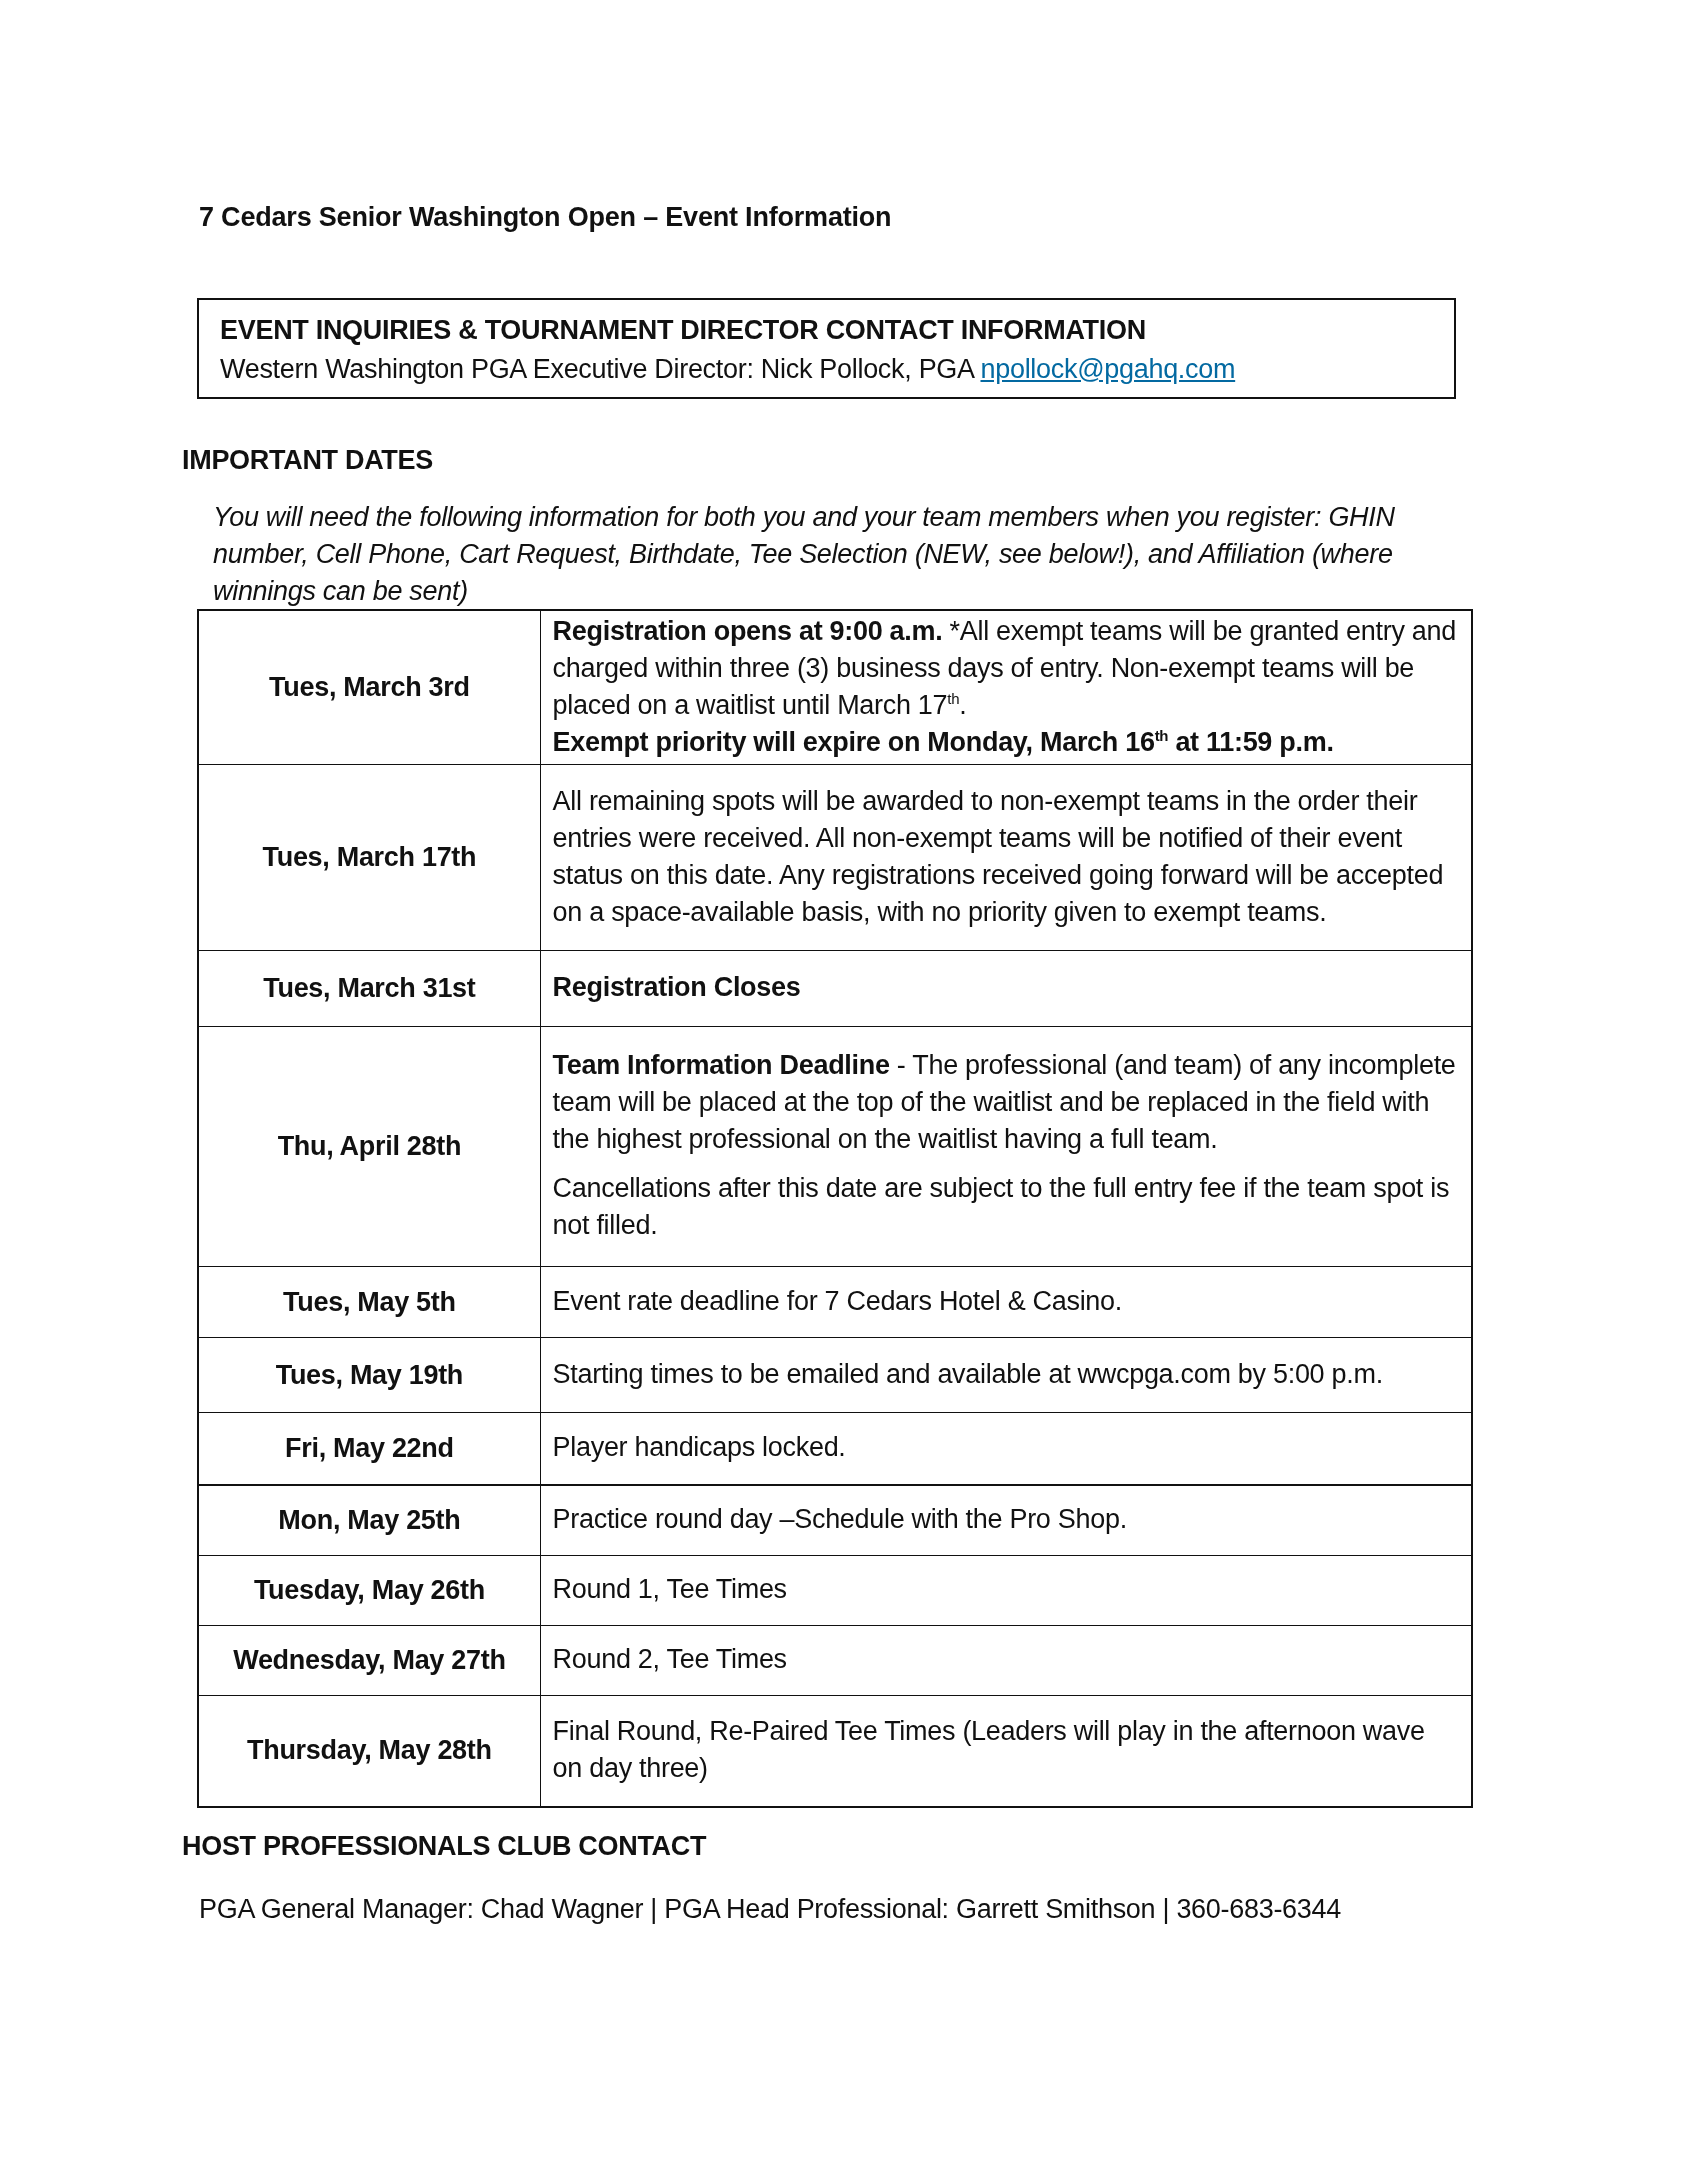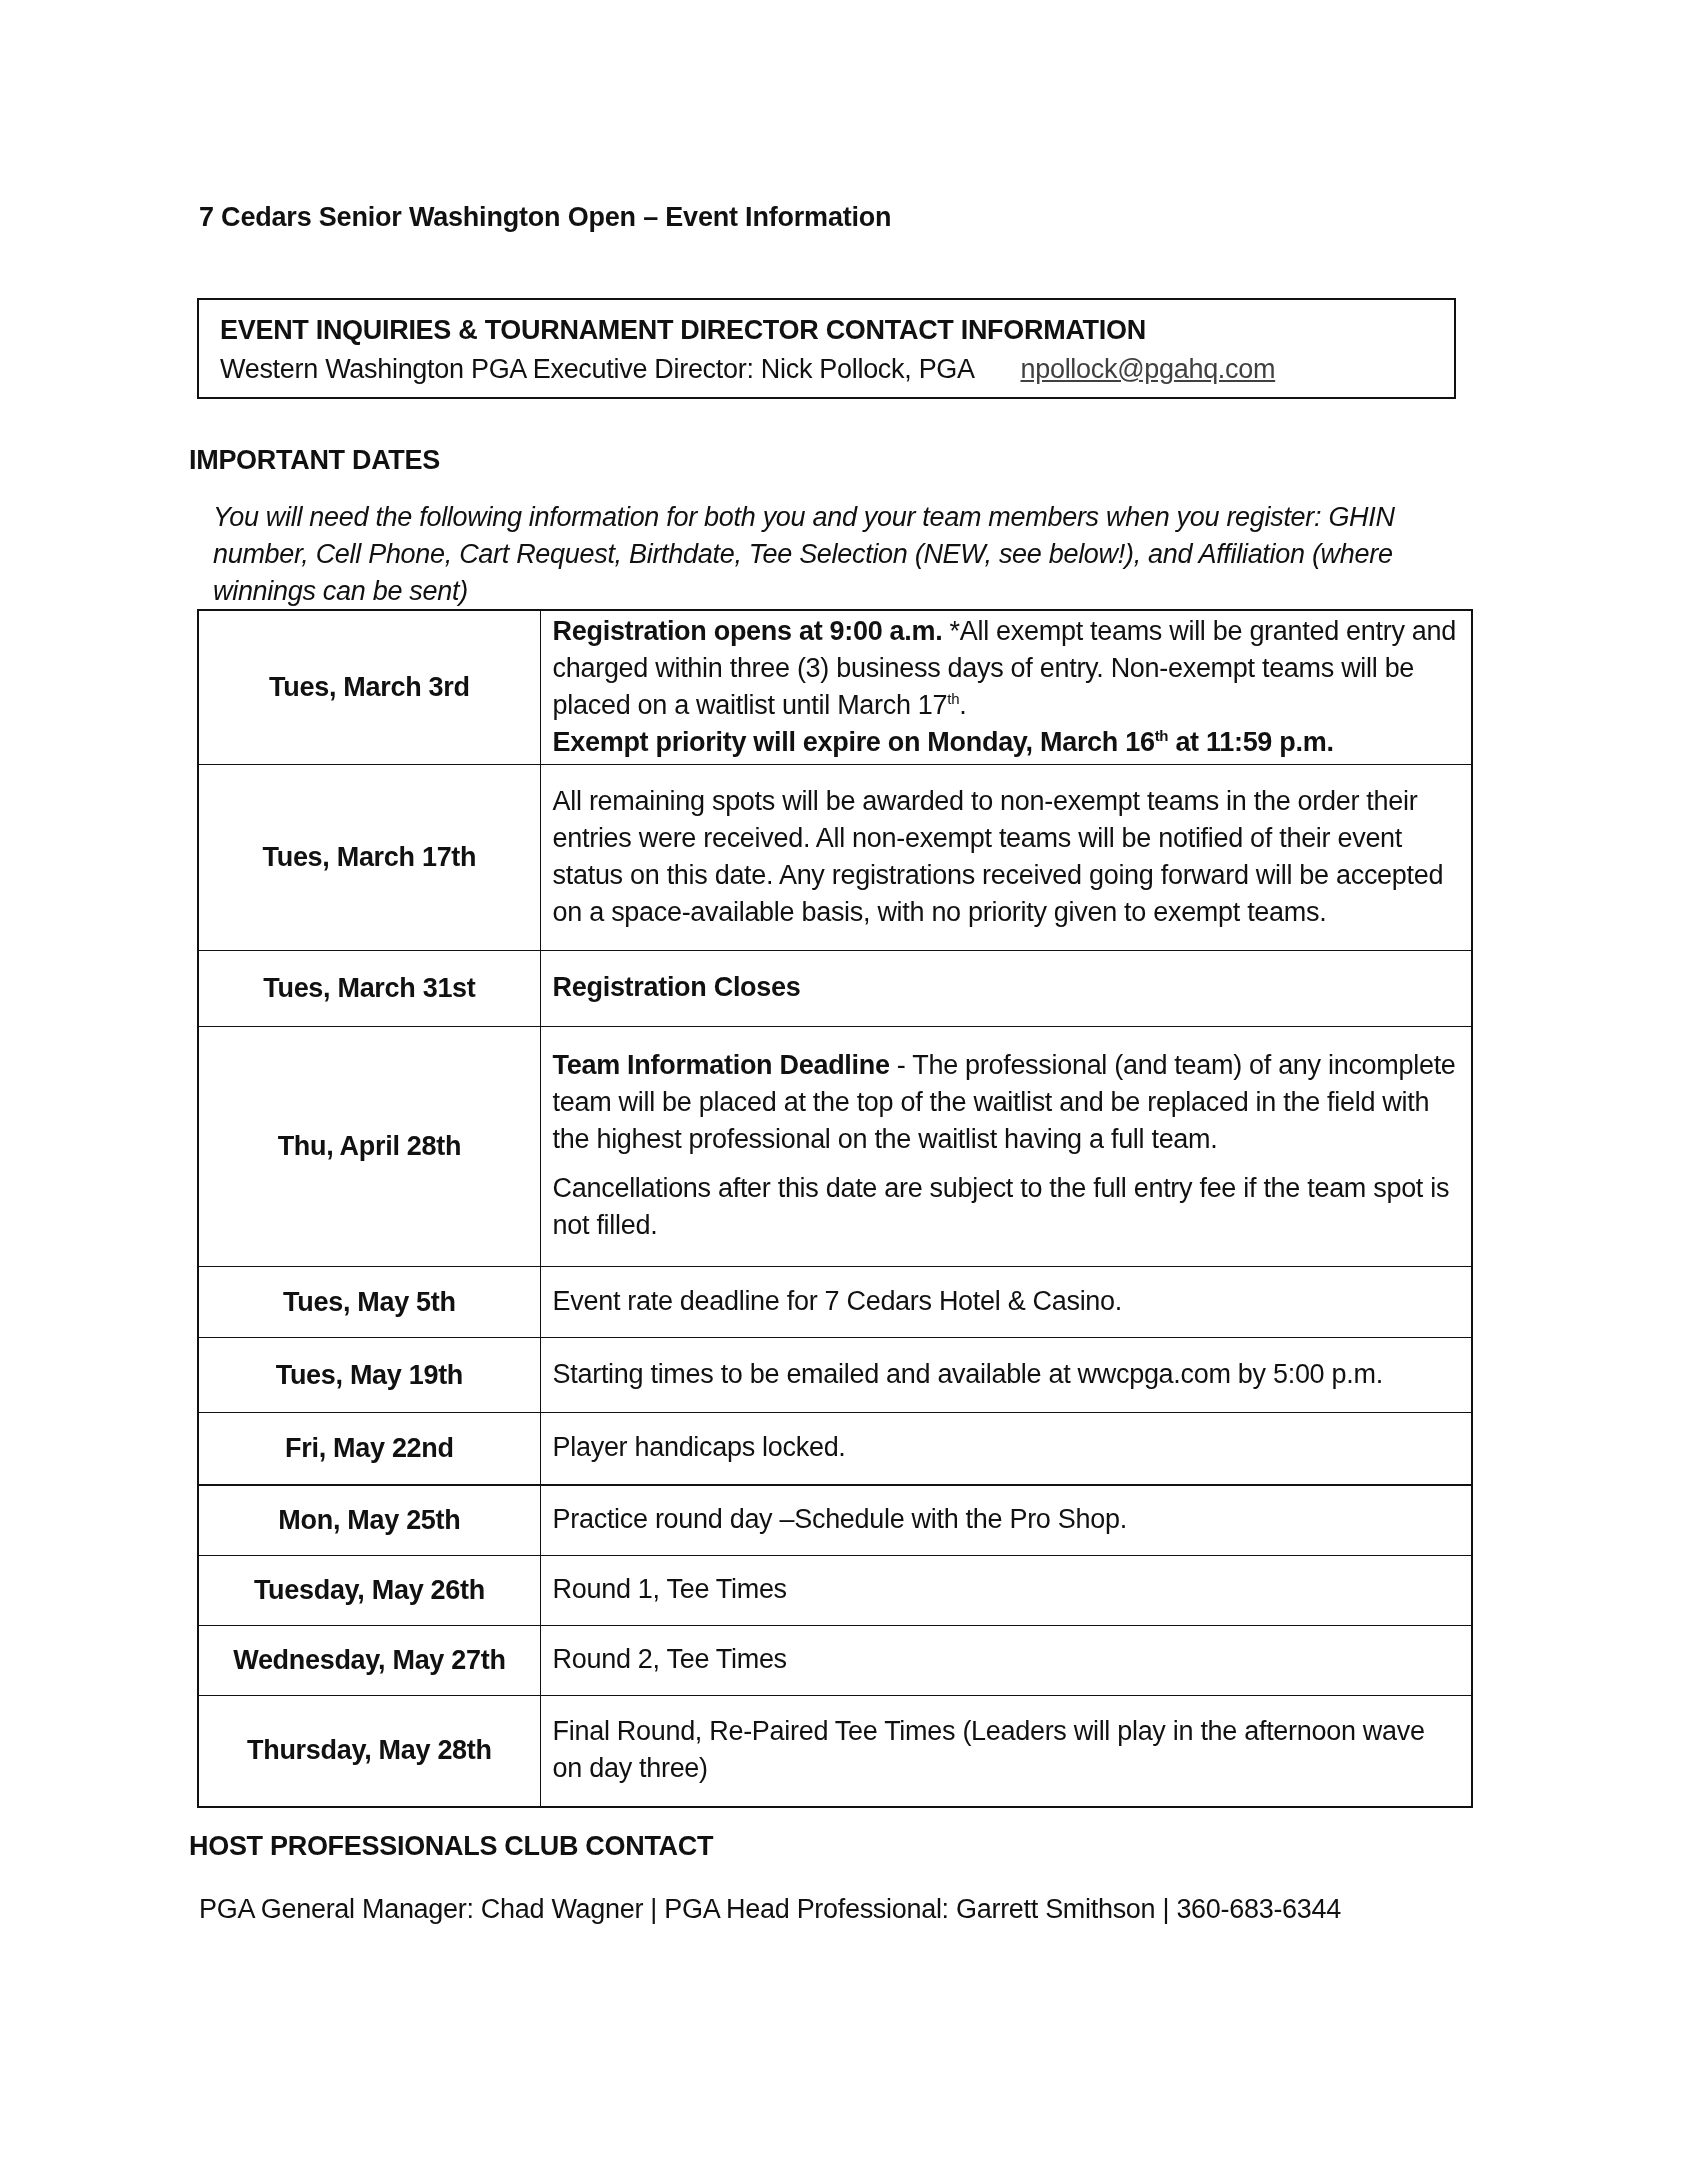--- a/index.html
+++ b/index.html
@@ -19,24 +19,24 @@
       border: 2.5px solid #111; box-sizing: border-box;
       padding: 11.8px 0 0 21px;
     }
     .contact-box .heading {
       font-size: 27px; font-weight: bold; line-height: 37px; white-space: nowrap; letter-spacing: -0.3px;
     }
     .contact-box .line {
       font-size: 27px; line-height: 40px; white-space: nowrap; letter-spacing: -0.3px;
     }
     .contact-box a {
-      color: #404040; text-decoration: underline; margin-left: 40px;
+      color: #0369a1; text-decoration: underline;
     }
     .section-h {
-      font-size: 27px; font-weight: bold; white-space: nowrap; left: 189px; letter-spacing: -0.3px;
+      font-size: 27px; font-weight: bold; white-space: nowrap; left: 182px; letter-spacing: -0.3px;
     }
     .intro {
       left: 213px; top: 499px; width: 1265px;
       font-size: 27px; font-style: italic; line-height: 37px; letter-spacing: -0.3px;
     }
     table.dates {
       position: absolute; left: 197px; top: 609px; width: 1276px;
       border-collapse: collapse; border: 2.5px solid #111;
       table-layout: fixed;
     }

